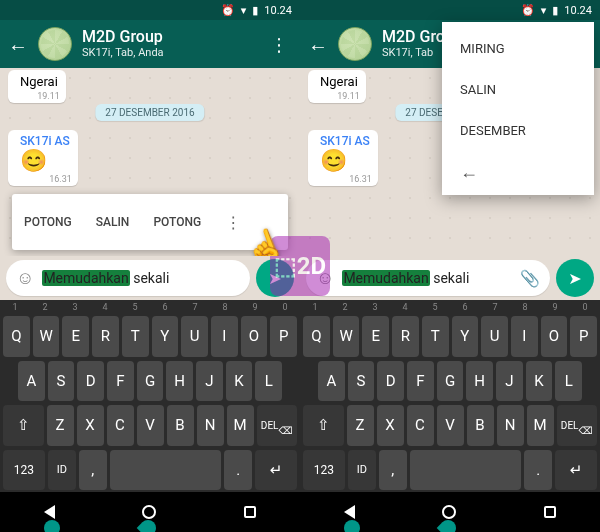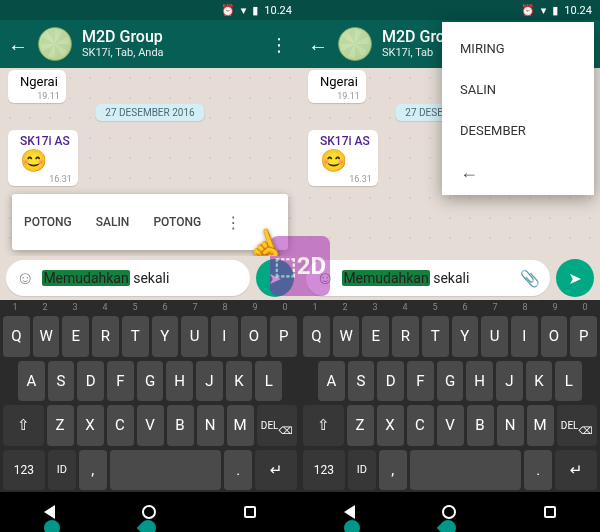--- a/index.html
+++ b/index.html
@@ -10,21 +10,21 @@
 .appbar{height:48px;background:#075e54;color:#fff;display:flex;align-items:center;padding:0 8px;gap:10px}
 .back{font-size:20px}
 .avatar{width:34px;height:34px;border-radius:50%;background:radial-gradient(circle at 40% 40%,#d4e8b8,#a8c98a);border:1px solid #7aa35f;display:flex;align-items:center;justify-content:center;overflow:hidden}
 .avatar::after{content:"";width:28px;height:28px;border-radius:50%;background:repeating-conic-gradient(#c8dfae 0 30deg,#b5d398 30deg 60deg);opacity:.6}
 .titleblk{flex:1;line-height:1.15}
 .title{font-size:16px;font-weight:500}
 .subtitle{font-size:11px;opacity:.9}
 .more{font-size:18px;padding:0 4px}
 .chat{flex:1;position:relative;background:#e5ddd5;background-image:radial-gradient(circle,#d8d0c7 1px,transparent 1px);background-size:20px 20px;overflow:hidden}
 .bubble{position:absolute;background:#fff;border-radius:6px;padding:4px 8px 14px 12px;box-shadow:0 1px 1px rgba(0,0,0,.15);font-size:13px;min-width:50px}
-.bubble .sender{color:#4c1d95;font-size:12px;font-weight:500;margin-bottom:2px}
+.bubble .sender{color:#3b82f6;font-size:12px;font-weight:500;margin-bottom:2px}
 .bubble .time{position:absolute;right:6px;bottom:2px;font-size:9px;color:#999}
 .datepill{position:absolute;left:50%;transform:translateX(-50%);background:#d4eef5;color:#4a6b73;font-size:10px;padding:3px 10px;border-radius:6px;box-shadow:0 1px 1px rgba(0,0,0,.1)}
 .emoji{font-size:22px;line-height:1}
 .toolbar{position:absolute;background:#fff;border-radius:3px;box-shadow:0 2px 8px rgba(0,0,0,.3);display:flex;align-items:center;height:56px;font-size:12px;color:#444;font-weight:500}
 .toolbar span{padding:0 12px}
 .tbmore{padding:0 10px;font-size:16px;color:#666}
 .inputbar{height:44px;display:flex;align-items:center;padding:4px 6px;gap:6px;background:#e5ddd5}
 .txtfield{flex:1;background:#fff;border-radius:20px;height:36px;display:flex;align-items:center;padding:0 10px;gap:8px;box-shadow:0 1px 1px rgba(0,0,0,.1)}
 .txtfield .smile{color:#888;font-size:18px}
 .txtfield .txt{flex:1;font-size:14px;color:#222;white-space:nowrap;overflow:hidden}

